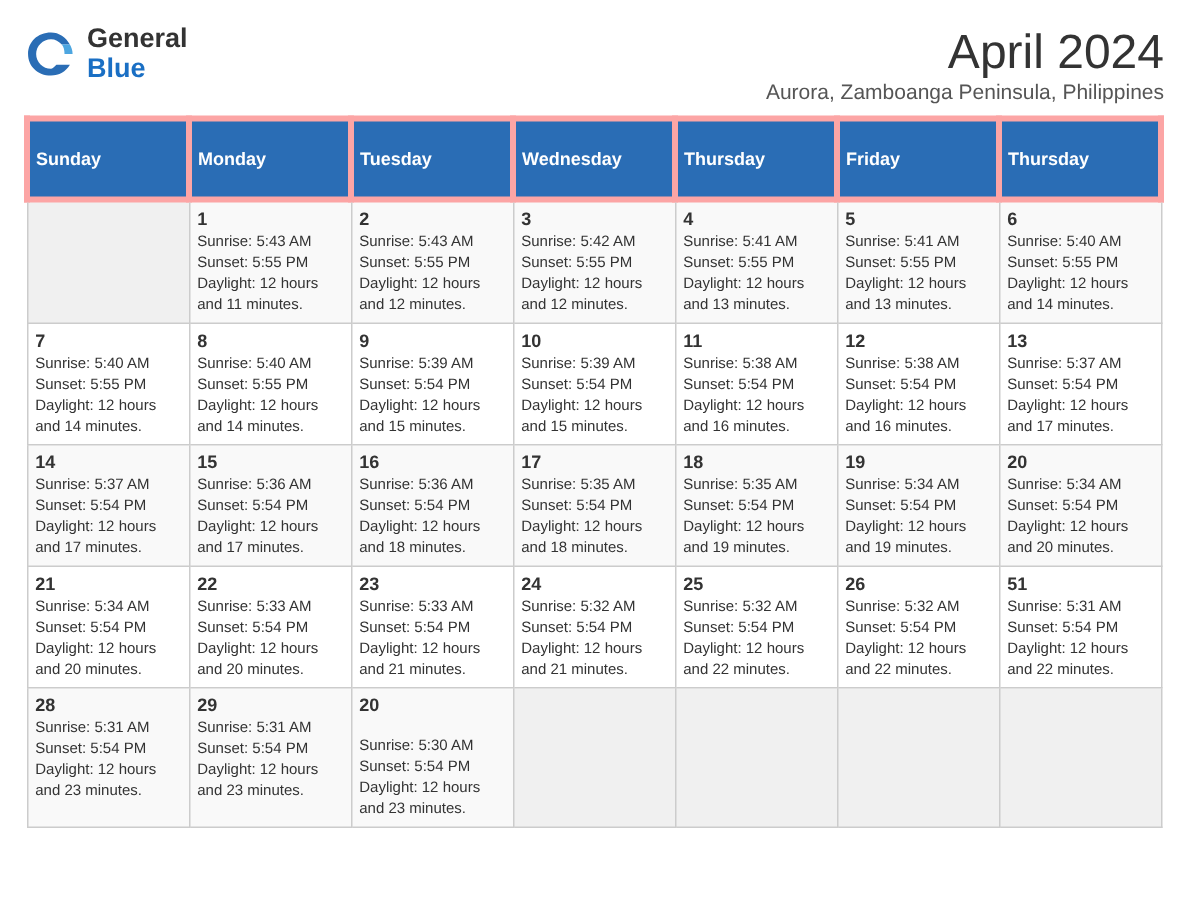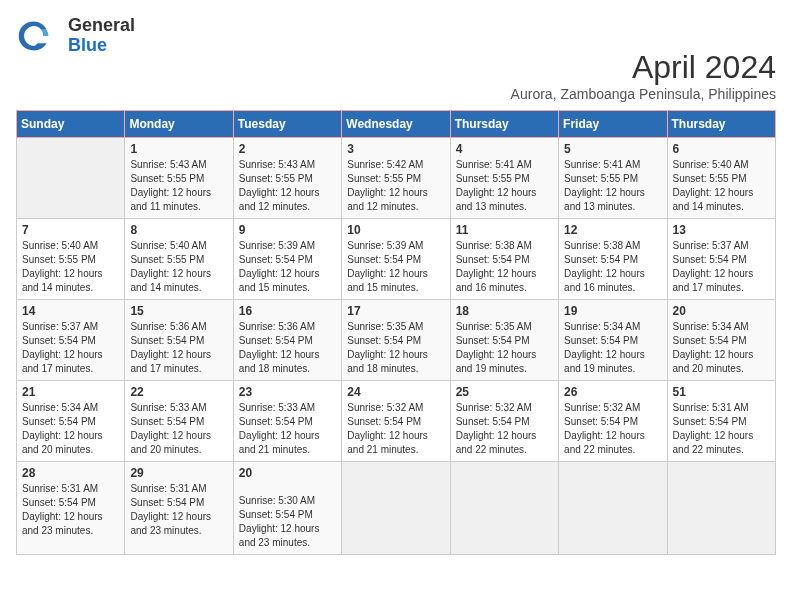--- a/index.html
+++ b/index.html
@@ -12,59 +12,58 @@
     }
     .header {
       display: flex;
       justify-content: space-between;
       align-items: flex-start;
       margin-bottom: 8px;
     }
     .logo {
       display: flex;
       align-items: center;
-      gap: 16px;
+      gap: 6px;
     }
     .logo-text {
       font-size: 18px;
       font-weight: bold;
       line-height: 1.1;
     }
     .logo-general { color: #333; }
     .logo-blue { color: #1a6fc4; }
     .logo-icon {
       width: 36px;
       height: 36px;
     }
     .title-block {
       text-align: right;
-      margin-top: 33px;
     }
     .month-year {
       font-size: 32px;
       color: #333;
       font-weight: normal;
     }
     .subtitle {
       font-size: 14px;
       color: #555;
     }
     .calendar {
       width: 100%;
       border-collapse: collapse;
       font-size: 11px;
     }
     .calendar th {
       background: #2a6db5;
       color: #fff;
-      padding: 6px 4px;
+      padding: 18px 4px;
       text-align: left;
       font-size: 12px;
       font-weight: bold;
-      border: 1px solid #fca5a5;
+      border: 4px solid #fca5a5;
     }
     .calendar td {
       border: 1px solid #ccc;
       vertical-align: top;
       padding: 4px 5px;
       width: calc(100% / 7);
       min-height: 80px;
       color: #333;
       background: #fff;
     }

